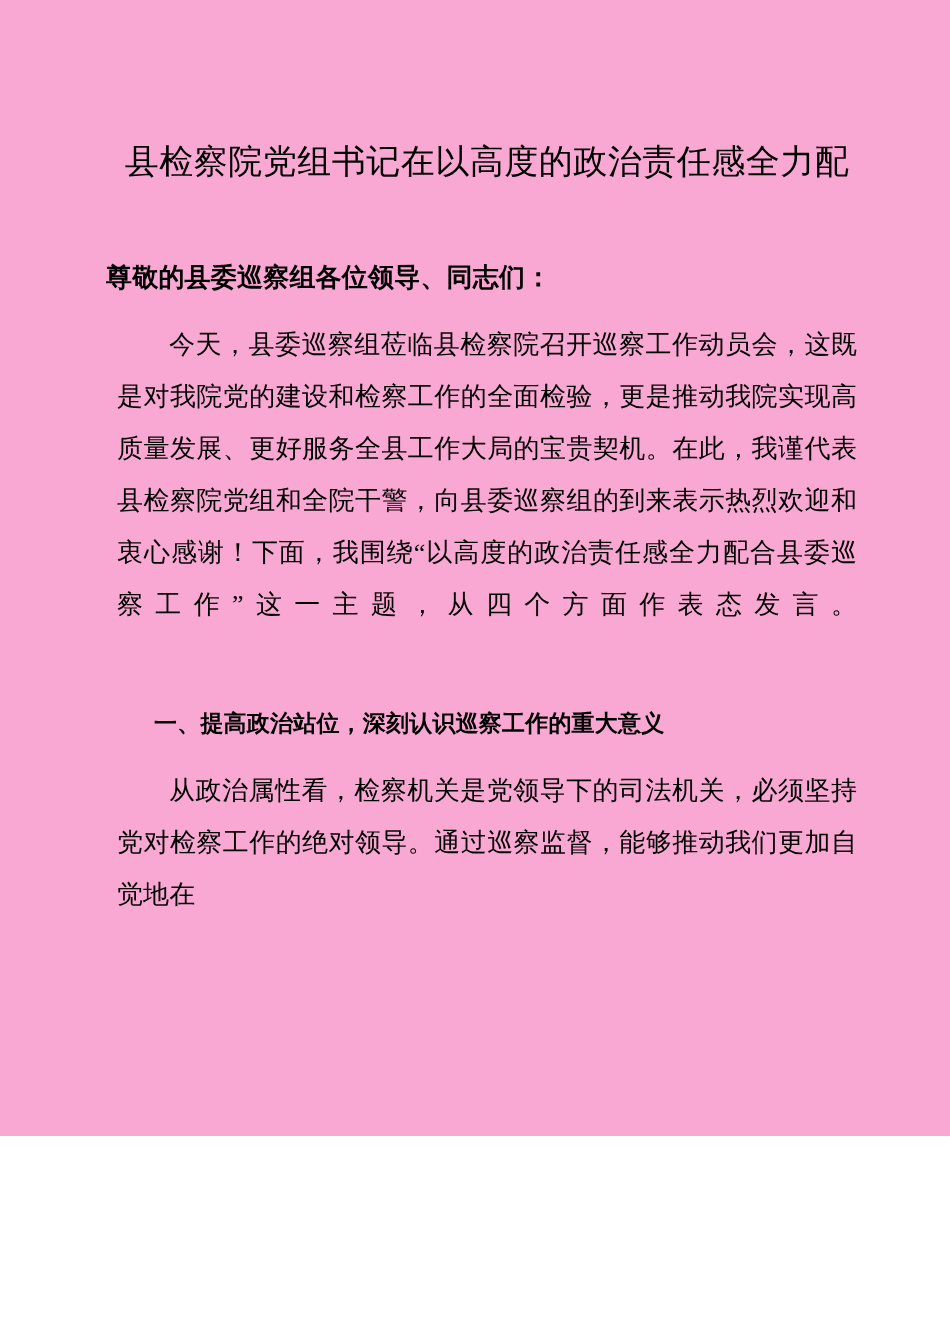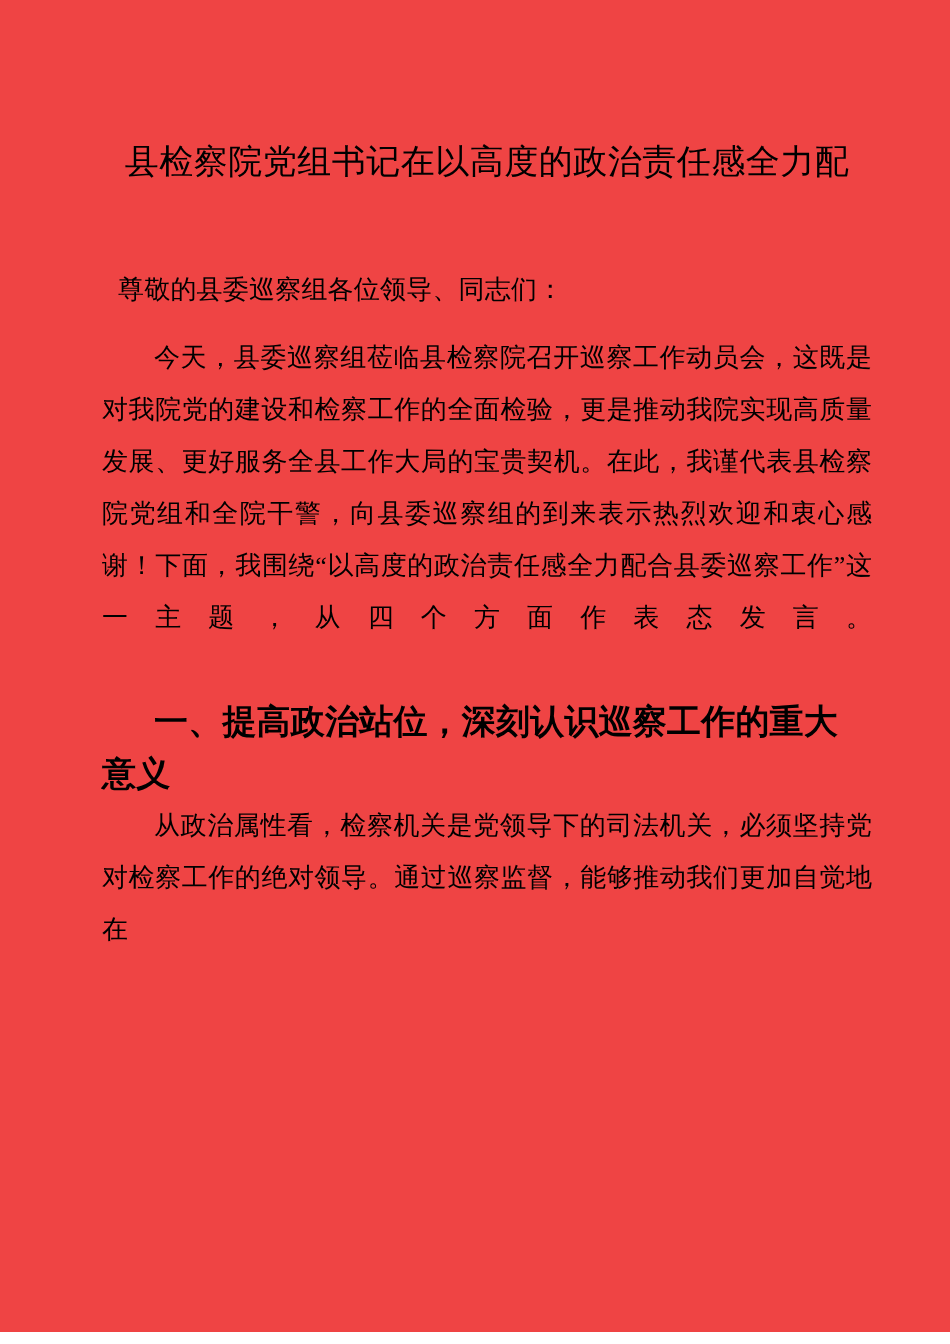--- a/index.html
+++ b/index.html
@@ -11,64 +11,64 @@
     width: 950px;
     height: 1344px;
     overflow: hidden;
     font-family: "Liberation Serif", "DejaVu Serif", serif;
     color: #000000;
     -webkit-font-smoothing: antialiased;
   }
   .page {
     position: relative;
     width: 950px;
-    height: 1332px;
+    height: 1136px;
     box-sizing: border-box;
     padding: 0 78px 0 102px;
-    background: #ef4444;
+    background: #f9a8d4;
   }
 
   
   .doc-title {
     margin: 0;
     padding-top: 112px;
     text-align: center;
     font-weight: 400;
     font-size: 34px;
     line-height: 100px;
     letter-spacing: 0.5px;
     color: #000000;
     text-indent: 0;
   }
 
   
   .salutation {
-    margin: 16px;
+    margin: 4px;
     padding-top: 36px;
     font-size: 26px;
     line-height: 52px;
-    font-weight: normal;
+    font-weight: bold;
     letter-spacing: 0.2px;
   }
 
   
   .body-para {
-    margin: 0;
+    margin: 15px;
     font-size: 26px;
     line-height: 52px;
     text-align: justify;
     text-justify: inter-ideograph;
     text-indent: 52px;
     letter-spacing: 0.1px;
   }
 
   
   .section-heading {
     margin: 0;
-    font-size: 34px;
+    font-size: 23px;
     line-height: 52px;
     font-weight: bold;
     text-indent: 52px;
     letter-spacing: 0.2px;
   }
 
   .lead-bold {
     font-weight: normal;
   }
 

